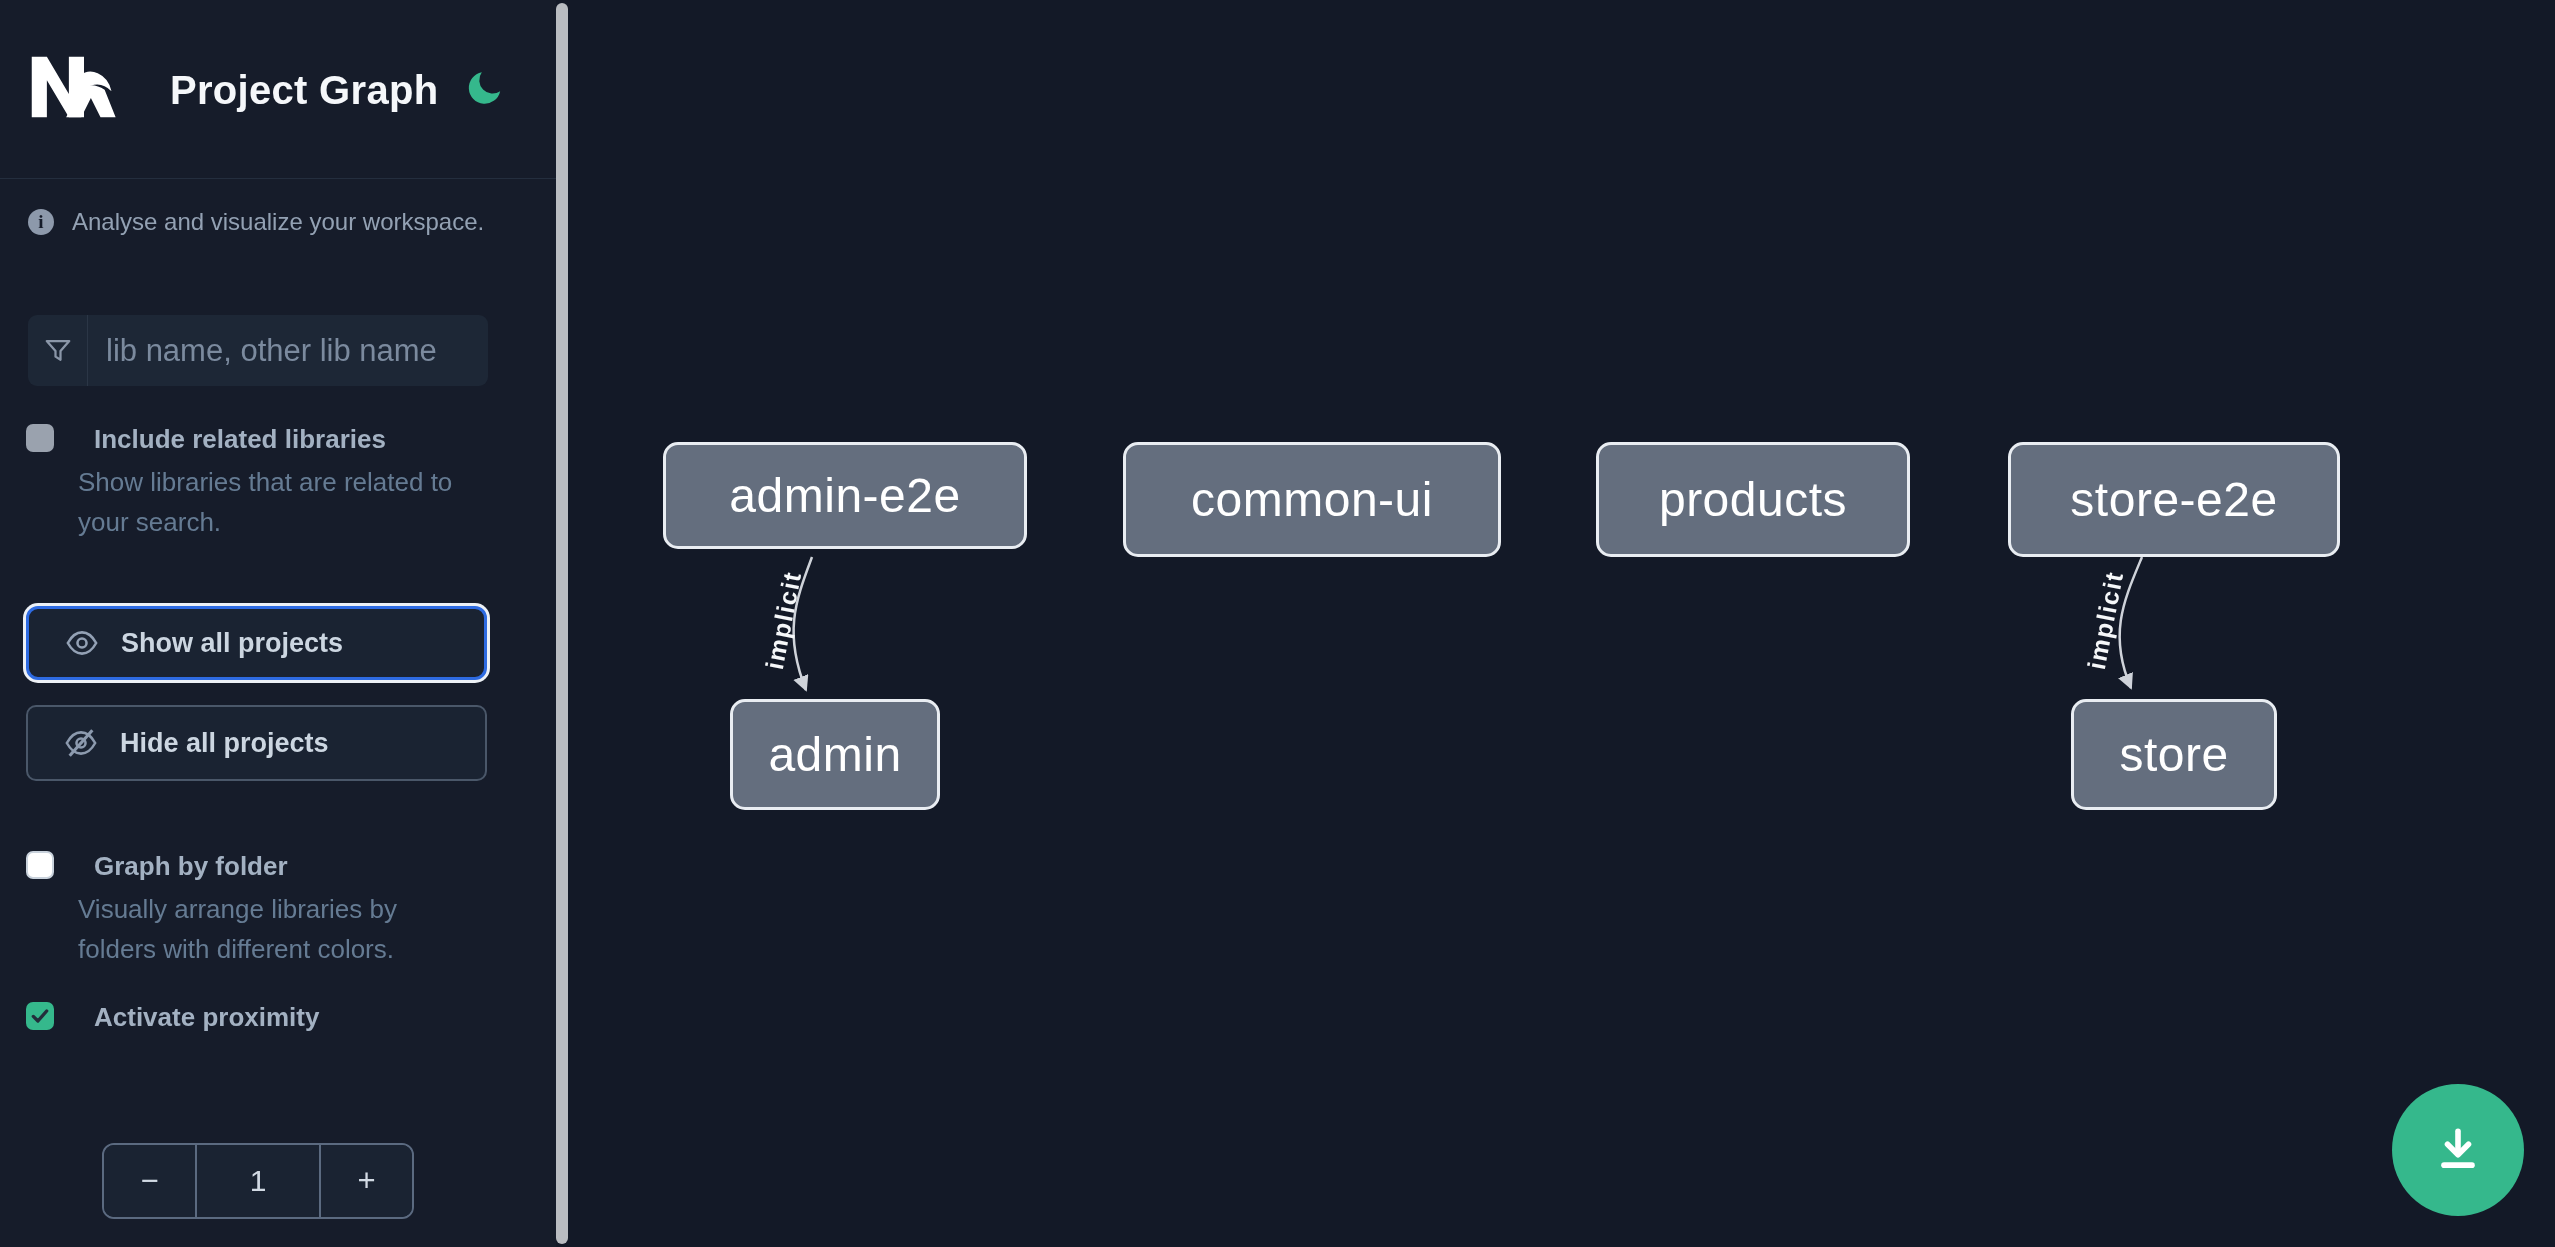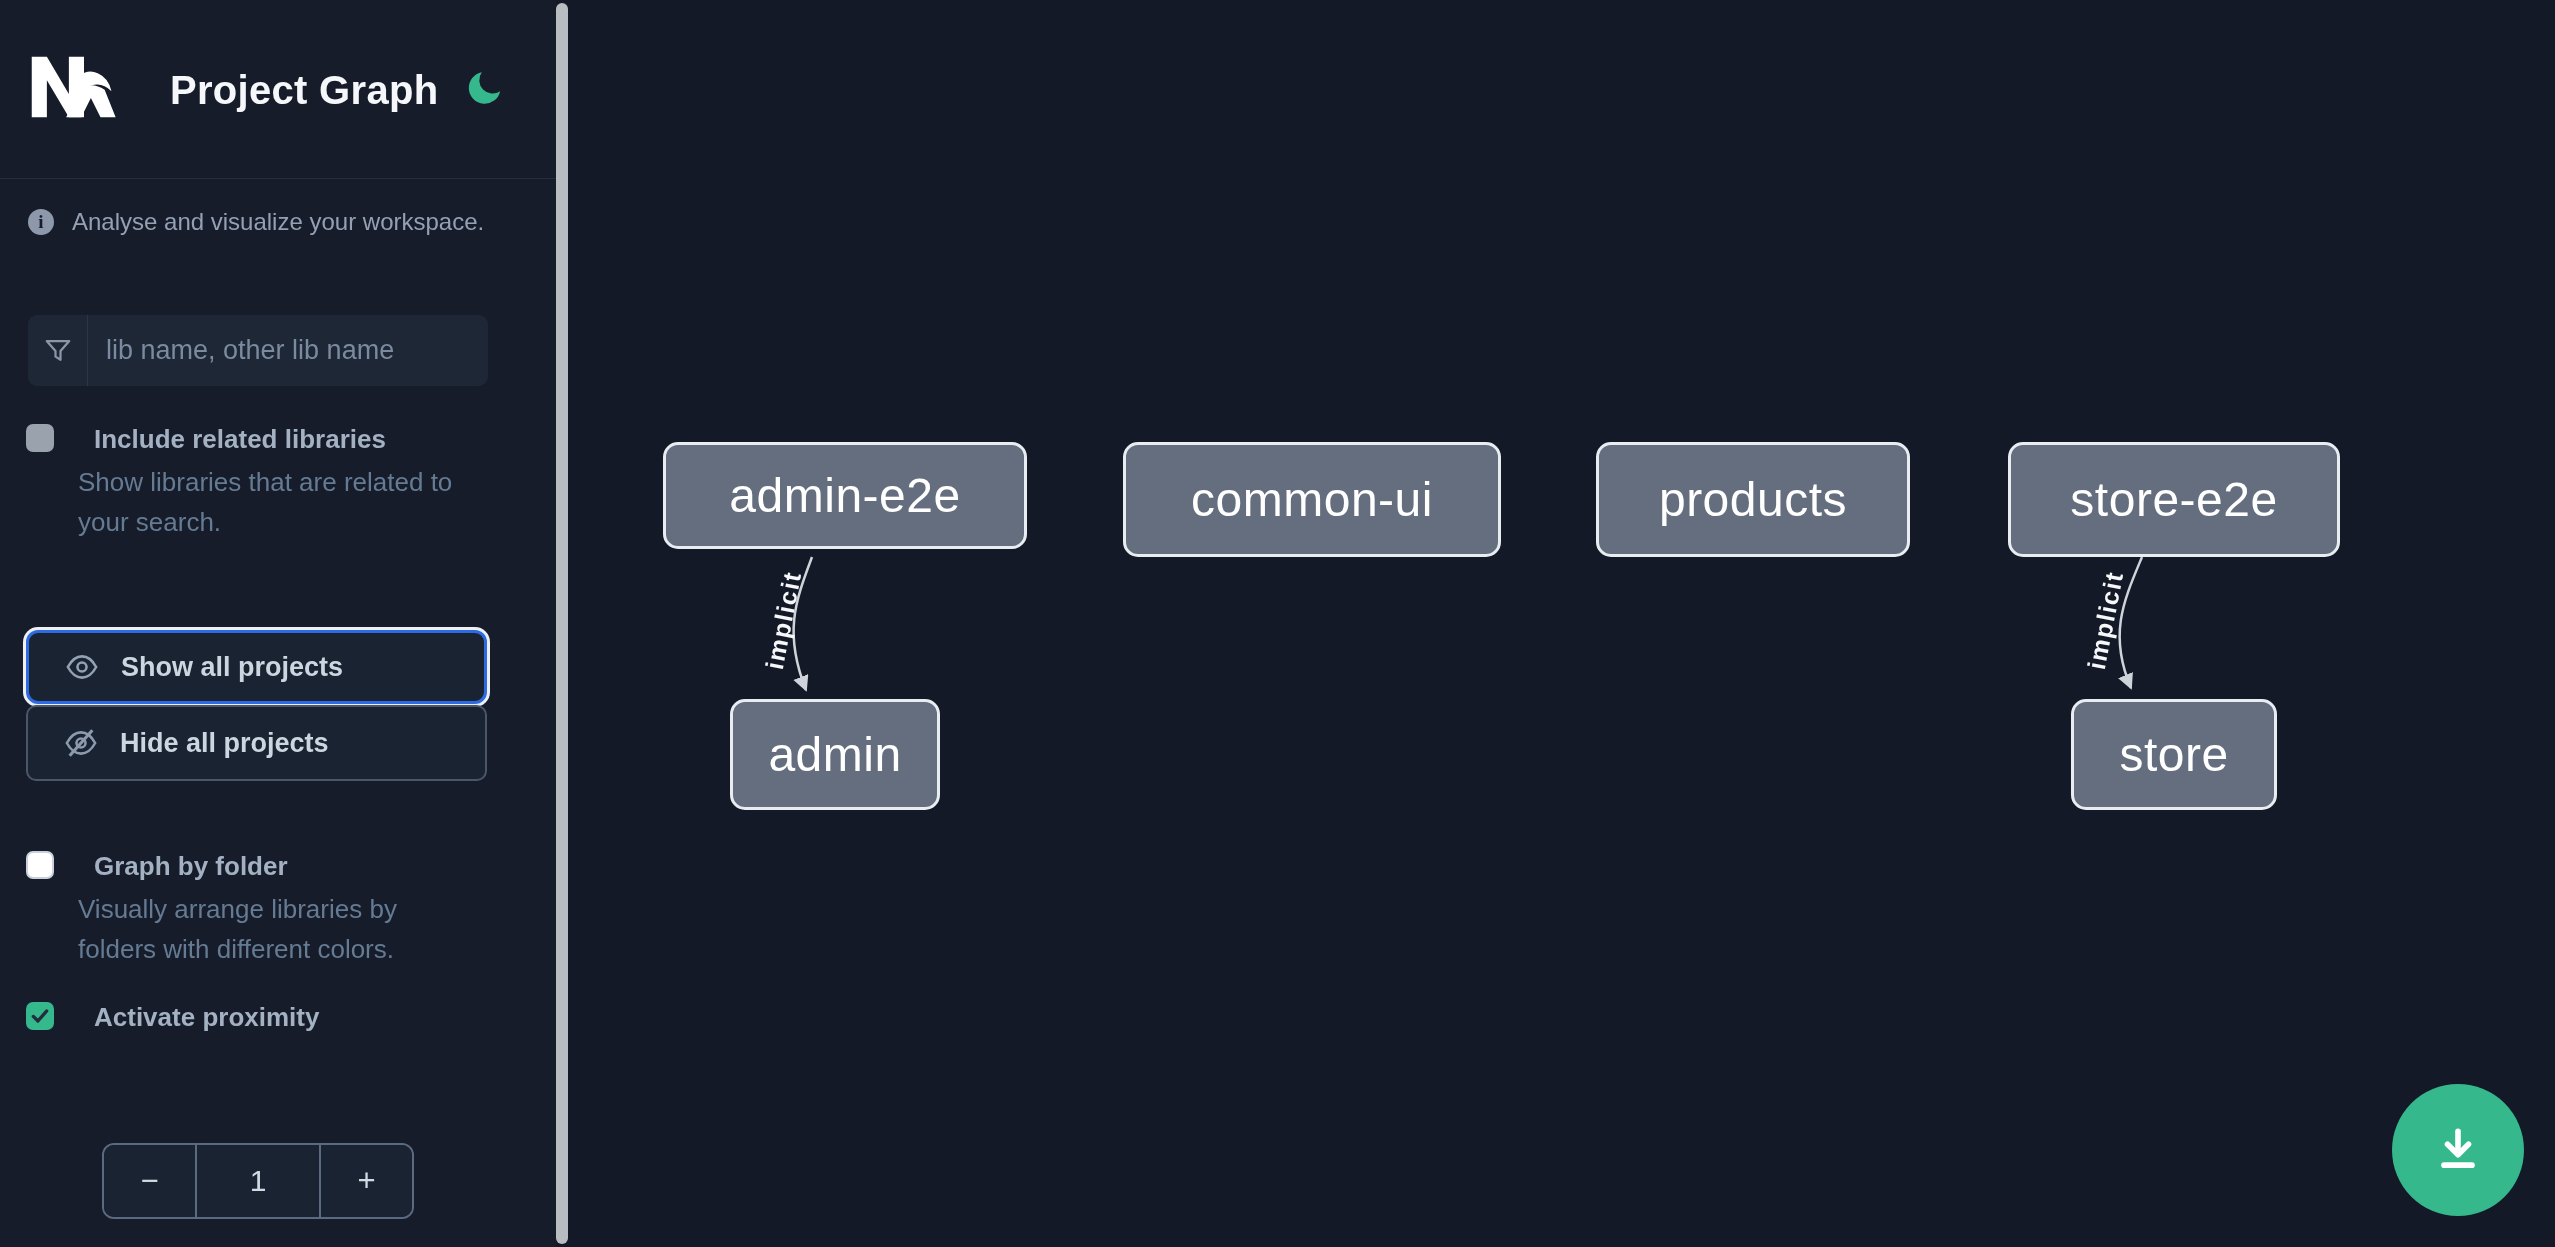--- a/index.html
+++ b/index.html
@@ -15,34 +15,34 @@
   .nx-logo{position:absolute;left:26px;top:54px;width:94px;height:66px;}
   .app-title{position:absolute;left:170px;top:68px;font-size:40px;font-weight:700;color:#f5f7fa;letter-spacing:.3px;}
   .theme-btn{position:absolute;left:462px;top:64px;width:48px;height:48px;background:transparent;border:none;cursor:pointer;padding:0;}
   .info-row{position:absolute;left:28px;top:200px;width:500px;height:44px;display:flex;align-items:center;gap:18px;}
   .info-badge{width:26px;height:26px;border-radius:50%;background:#8d99ab;color:#161c2a;
     font-size:19px;font-weight:700;display:flex;align-items:center;justify-content:center;flex:0 0 auto;
     font-family:"Liberation Serif", serif;}
   .info-text{font-size:24px;color:#93a1b3;}
   .search-box{position:absolute;left:28px;top:315px;width:460px;height:71px;background:#1d2736;border-radius:9px;display:flex;align-items:stretch;overflow:hidden;}
   .search-icon-cell{width:59px;display:flex;align-items:center;justify-content:center;border-right:1px solid #2b3646;flex:0 0 auto;}
-  .search-box input{flex:1;background:transparent;border:none;outline:none;padding:0 18px;font-size:27px;color:#7dd3fc;font-family:"Liberation Sans", sans-serif;}
+  .search-box input{flex:1;background:transparent;border:none;outline:none;padding:0 18px;font-size:31px;color:#7dd3fc;font-family:"Liberation Sans", sans-serif;}
   .search-box input::placeholder{color:#7b8a9e;opacity:1;}
   .toggle-block{position:absolute;left:26px;width:470px;}
   .tb-include{top:422px;} .tb-group{top:849px;} .tb-prox{top:1000px;}
   .checkbox{position:absolute;left:0;top:2px;width:28px;height:28px;border-radius:7px;box-sizing:border-box;cursor:pointer;}
   .cb-grey{background:#9aa2ae;}
   .cb-white{background:#ffffff;border:2px solid #c9d2dc;}
   .cb-green{background:var(--brand-green,#35b88c);display:flex;align-items:center;justify-content:center;}
   .toggle-label{margin-left:68px;font-size:26px;font-weight:700;color:#a3b1c2;line-height:34px;cursor:default;}
   .toggle-desc{margin-left:52px;width:400px;font-size:26px;color:#657b93;line-height:40px;margin-top:6px;}
   .side-btn{position:absolute;left:26px;width:461px;box-sizing:border-box;display:flex;align-items:center;gap:22px;
     padding-left:36px;background:#1a2332;color:#ccd6e1;font-size:27px;font-weight:600;
     font-family:"Liberation Sans", sans-serif;cursor:pointer;}
-  .btn-show{top:606px;height:74px;border:3px solid var(--accent-blue,#2e6be2);border-radius:12px;box-shadow:0 0 0 3px #edf1f6;margin-top:24px;}
+  .btn-show{top:606px;height:74px;border:3px solid var(--accent-blue,#2e6be2);border-radius:12px;box-shadow:0 0 0 3px #edf1f6;}
   .btn-hide{top:705px;height:76px;border:2px solid #4a5769;border-radius:10px;}
   .stepper{position:absolute;left:102px;top:1143px;width:312px;height:76px;box-sizing:border-box;border:2px solid #5b6a80;border-radius:12px;display:flex;overflow:hidden;}
   .stepper>*{display:flex;align-items:center;justify-content:center;color:#d2dae4;font-size:31px;background:#1a2332;}
   .step-dec,.step-inc{width:91px;border:none;cursor:pointer;font-family:"Liberation Sans", sans-serif;color:#d2dae4;}
   .step-val{flex:1;border-left:2px solid #5b6a80;border-right:2px solid #5b6a80;font-size:30px;}
   .scroll-thumb{position:absolute;left:556px;top:3px;width:12px;height:1241px;background:#b9bcc1;border-radius:7px;cursor:grab;}
   
   .graph-canvas{position:absolute;left:568px;top:0;right:0;bottom:0;cursor:grab;}
   .node{position:absolute;box-sizing:border-box;background:var(--node-fill,#646e7e);
     border:3px solid var(--node-border,#e9edf2);border-radius:15px;

